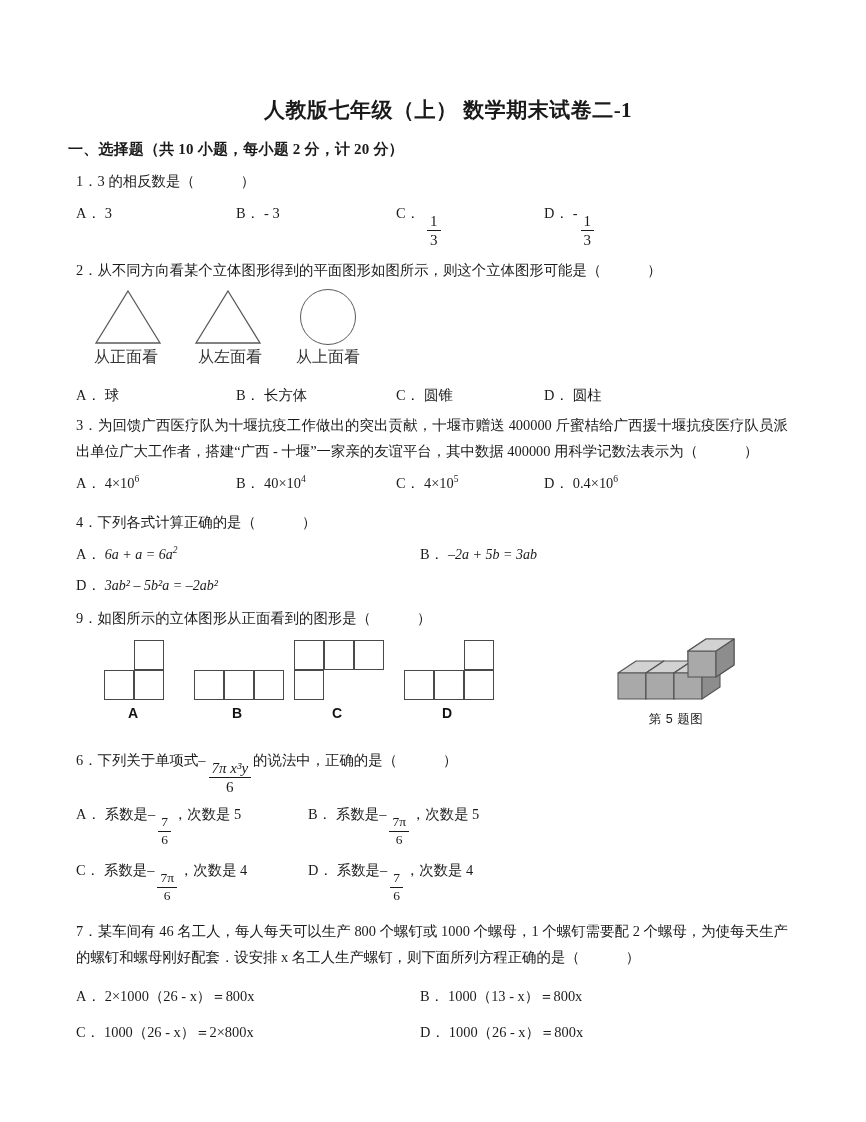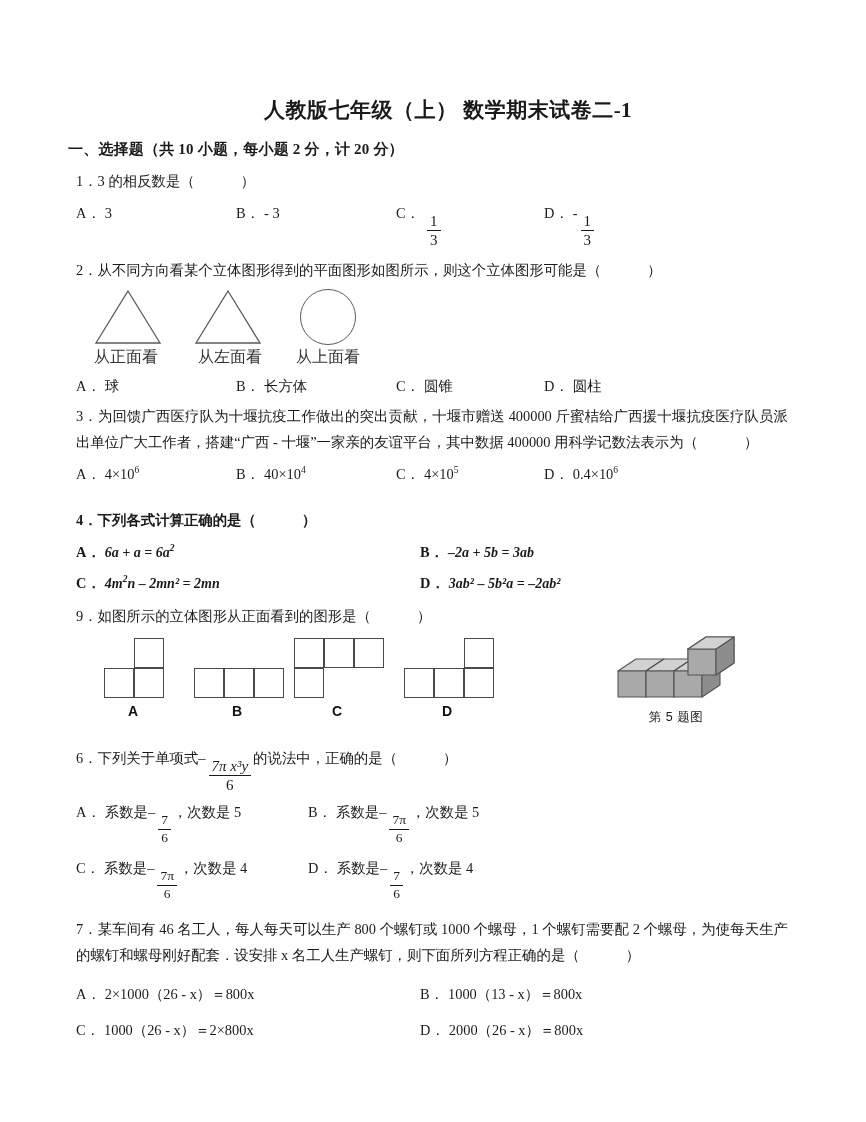--- a/index.html
+++ b/index.html
@@ -260,21 +260,21 @@
             <polygon points="34,2 66,54 2,54" fill="none" stroke="#5a5a5a" stroke-width="1.3"></polygon>
           </svg>
           <span class="cap">从左面看</span>
         </div>
         <div class="fig-item" style="left:202px; top:0px;">
           <div class="circ"></div>
           <span class="cap">从上面看</span>
         </div>
       </div>
 
-      <div class="options cols4" style="margin-top:2px;">
+      <div class="options cols4" style="margin-top:11px;">
         <div class="opt-row">
           <div class="opt">
             <span class="lbl">A．</span><span>球</span>
           </div>
           <div class="opt">
             <span class="lbl">B．</span><span>长方体</span>
           </div>
           <div class="opt">
             <span class="lbl">C．</span><span>圆锥</span>
           </div>
@@ -300,37 +300,34 @@
           <div class="opt">
             <span class="lbl">C．</span><span>4×10</span><sup>5</sup>
           </div>
           <div class="opt">
             <span class="lbl">D．</span><span>0.4×10</span><sup>6</sup>
           </div>
         </div>
       </div>
     </div>
 
-    <div class="question" style="margin-top:20px;font-weight:bold;">
+    <div class="question" style="margin-top:13px;">
       <p class="q-stem">
         <span>4．下列各式计算正确的是（</span><span class="blank-space"></span><span>）</span>
       </p>
       <div class="options cols2">
         <div class="opt-row">
           <div class="opt">
             <span class="lbl">A．</span><span class="italic-math"><span>6a + a = 6a</span><sup>2</sup></span>
           </div>
           <div class="opt">
             <span class="lbl">B．</span><span class="italic-math">–2a + 5b = 3ab</span>
           </div>
         </div>
         <div class="opt-row">
-          <div class="opt">
-            <span class="lbl">C．</span><span class="italic-math"><span>4m</span><sup>2</sup><span>n – 2mn² = 2mn</span></span>
-          </div>
           <div class="opt">
             <span class="lbl">D．</span><span class="italic-math">3ab² – 5b²a = –2ab²</span>
           </div>
         </div>
       </div>
     </div>
 
     <div class="question" style="margin-top:6px;">
       <p class="q-stem">
         <span>9．如图所示的立体图形从正面看到的图形是（</span><span class="blank-space"></span><span>）</span>
@@ -457,20 +454,20 @@
           </div>
           <div class="opt">
             <span class="lbl">B．</span><span>1000（13 ‐ x）＝800x</span>
           </div>
         </div>
         <div class="opt-row">
           <div class="opt">
             <span class="lbl">C．</span><span>1000（26 ‐ x）＝2×800x</span>
           </div>
           <div class="opt">
-            <span class="lbl">D．</span><span>2000（26 ‐ x）＝800x</span>
+            <span class="lbl">D．</span><span>1000（26 ‐ x）＝800x</span>
           </div>
         </div>
       </div>
     </div>
 
   </div>
 </div>
 
 </body></html>

